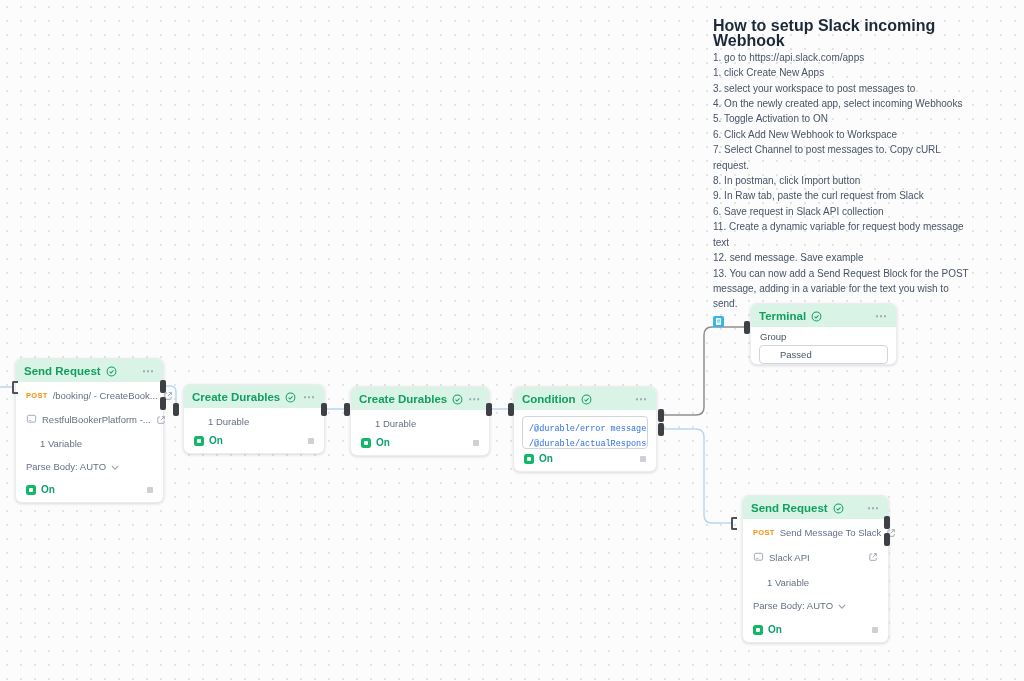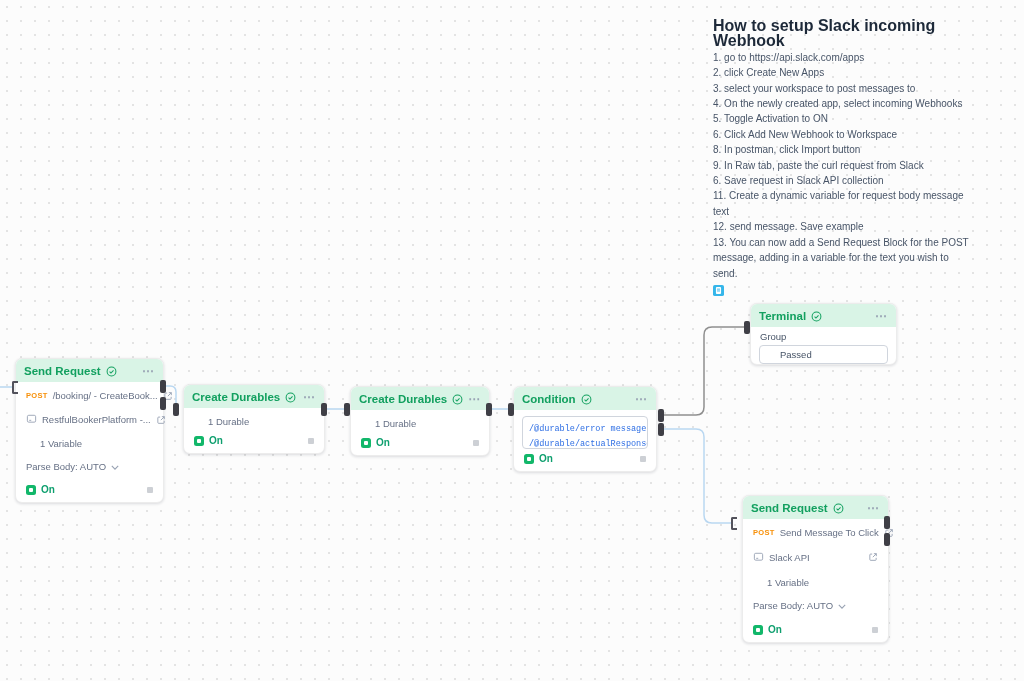--- a/index.html
+++ b/index.html
@@ -250,21 +250,21 @@
         <svg width="11" height="11" viewBox="0 0 12 12">
             <circle cx="6" cy="6" r="4.8" fill="none" stroke="#12a05f" stroke-width="1.1"></circle>
             <path d="M3.9 6.2l1.5 1.5 2.8-3" fill="none" stroke="#12a05f" stroke-width="1.1"></path>
           </svg>
       </span>
       <span class="menu-btn">⋯</span>
     </div>
     <div class="node-body">
       <div class="row">
         <span class="post-badge">POST</span>
-        <span>Send Message To Click</span>
+        <span>Send Message To Slack</span>
         <span class="ext">
           <svg width="10" height="10" viewBox="0 0 12 12" fill="none" stroke="#98a2b3" stroke-width="1.1">
               <path d="M5 2.5H3.2a1 1 0 0 0-1 1V9a1 1 0 0 0 1 1h5.6a1 1 0 0 0 1-1V7"></path>
               <path d="M7 2h3v3"></path>
               <path d="M10 2L5.8 6.2"></path>
             </svg>
         </span>
       </div>
       <div class="row">
         <span>
@@ -299,25 +299,26 @@
           </span>
         <span class="on-label">On</span>
         <span class="handle-sq"></span>
       </div>
     </div>
   </div>
 
   <div class="note">
     <div class="note-title">How to setup Slack incoming Webhook</div>
     <div class="note-step">1. go to https://api.slack.com/apps</div>
-    <div class="note-step">2. click Create New Apps</div>
+    <div class="note-step">1. click Create New Apps</div>
     <div class="note-step">3. select your workspace to post messages to</div>
     <div class="note-step">4. On the newly created app, select incoming Webhooks</div>
     <div class="note-step">5. Toggle Activation to ON</div>
     <div class="note-step">6. Click Add New Webhook to Workspace</div>
+    <div class="note-step">7. Select Channel to post messages to. Copy cURL request.</div>
     <div class="note-step">8. In postman, click Import button</div>
     <div class="note-step">9. In Raw tab, paste the curl request from Slack</div>
     <div class="note-step">6. Save request in Slack API collection</div>
     <div class="note-step">11. Create a dynamic variable for request body message text</div>
     <div class="note-step">12. send message. Save example</div>
     <div class="note-step">13. You can now add a Send Request Block for the POST message, adding in a variable for the text you wish to send.</div>
     <span class="note-icon">
       <svg width="11" height="11" viewBox="0 0 12 12">
           <rect width="12" height="12" rx="2" fill="#35b6ea"></rect>
           <rect x="3.2" y="2.3" width="5.6" height="7.4" rx="1" fill="#fff"></rect>

